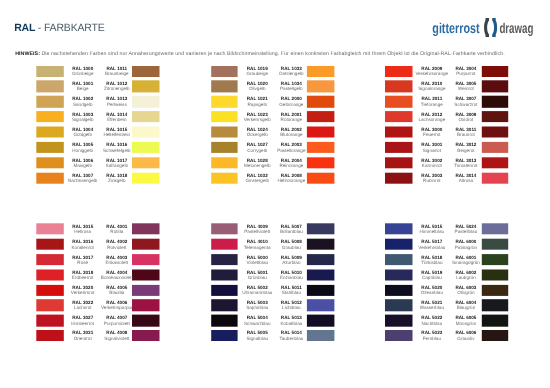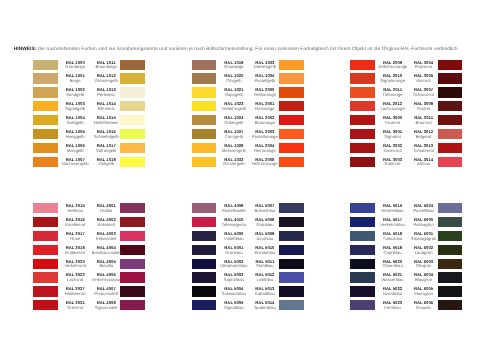--- a/index.html
+++ b/index.html
@@ -42,20 +42,35 @@
   .lbl-l { left:25.2px; }
   .lbl-r { left:56.2px; }
   .code { font-size:4.2px; font-weight:bold; line-height:4.8px; letter-spacing:0.01px; white-space:nowrap; }
   .name { font-size:4.2px; font-weight:normal; line-height:4.8px; letter-spacing:0.01px; white-space:nowrap; }
 </style>
 </head>
 <body>
 
 <div class="page">
 
+  <div class="header">
+    <div class="title">
+      <span class="b" style="color: rgb(18, 58, 91);">RAL</span><span class="r" style="color: rgb(76, 93, 104);">- FARBKARTE</span>
+    </div>
+    <div class="logo">
+      <span class="w w1" style="color: rgb(46, 109, 164);">gitterrost</span>
+      <span class="brk">
+        <svg width="12" height="18" viewBox="0 0 12 18" xmlns="http://www.w3.org/2000/svg">
+          <path d="M4.55 0.30 L1.35 0.30 L1.35 2.30 C0.45 4.10 0.05 6.35 0.05 9.00 C0.05 11.65 0.45 13.90 1.35 15.70 L1.35 17.70 L4.55 17.70 L4.55 15.40 C3.35 13.75 2.85 11.60 2.85 9.00 C2.85 6.40 3.35 4.25 4.55 2.60 Z" fill="#3C4247"></path>
+          <path d="M7.45 0.30 L10.65 0.30 L10.65 2.30 C11.55 4.10 11.95 6.35 11.95 9.00 C11.95 11.65 11.55 13.90 10.65 15.70 L10.65 17.70 L7.45 17.70 L7.45 15.40 C8.65 13.75 9.15 11.60 9.15 9.00 C9.15 6.40 8.65 4.25 7.45 2.60 Z" fill="#1F5C8B"></path>
+        </svg>
+      </span>
+      <span class="w w2" style="color: rgb(90, 90, 90);">drawag</span>
+    </div>
+  </div>
 
   <div class="notice">
     <span class="lb" style="color: rgb(34, 34, 34);">HINWEIS:</span>
     <span class="tx" style="color: rgb(106, 106, 106);">Die nachstehenden Farben sind nur Annäherungswerte und variieren je nach Bildschirmeinstellung. Für einen konkreten Farbabgleich mit Ihrem Objekt ist die Original-RAL-Farbkarte verbindlich.</span>
   </div>
 
   <div id="sections">
       <div class="section sec0">
         <div class="group grp0">
           <div class="row">

